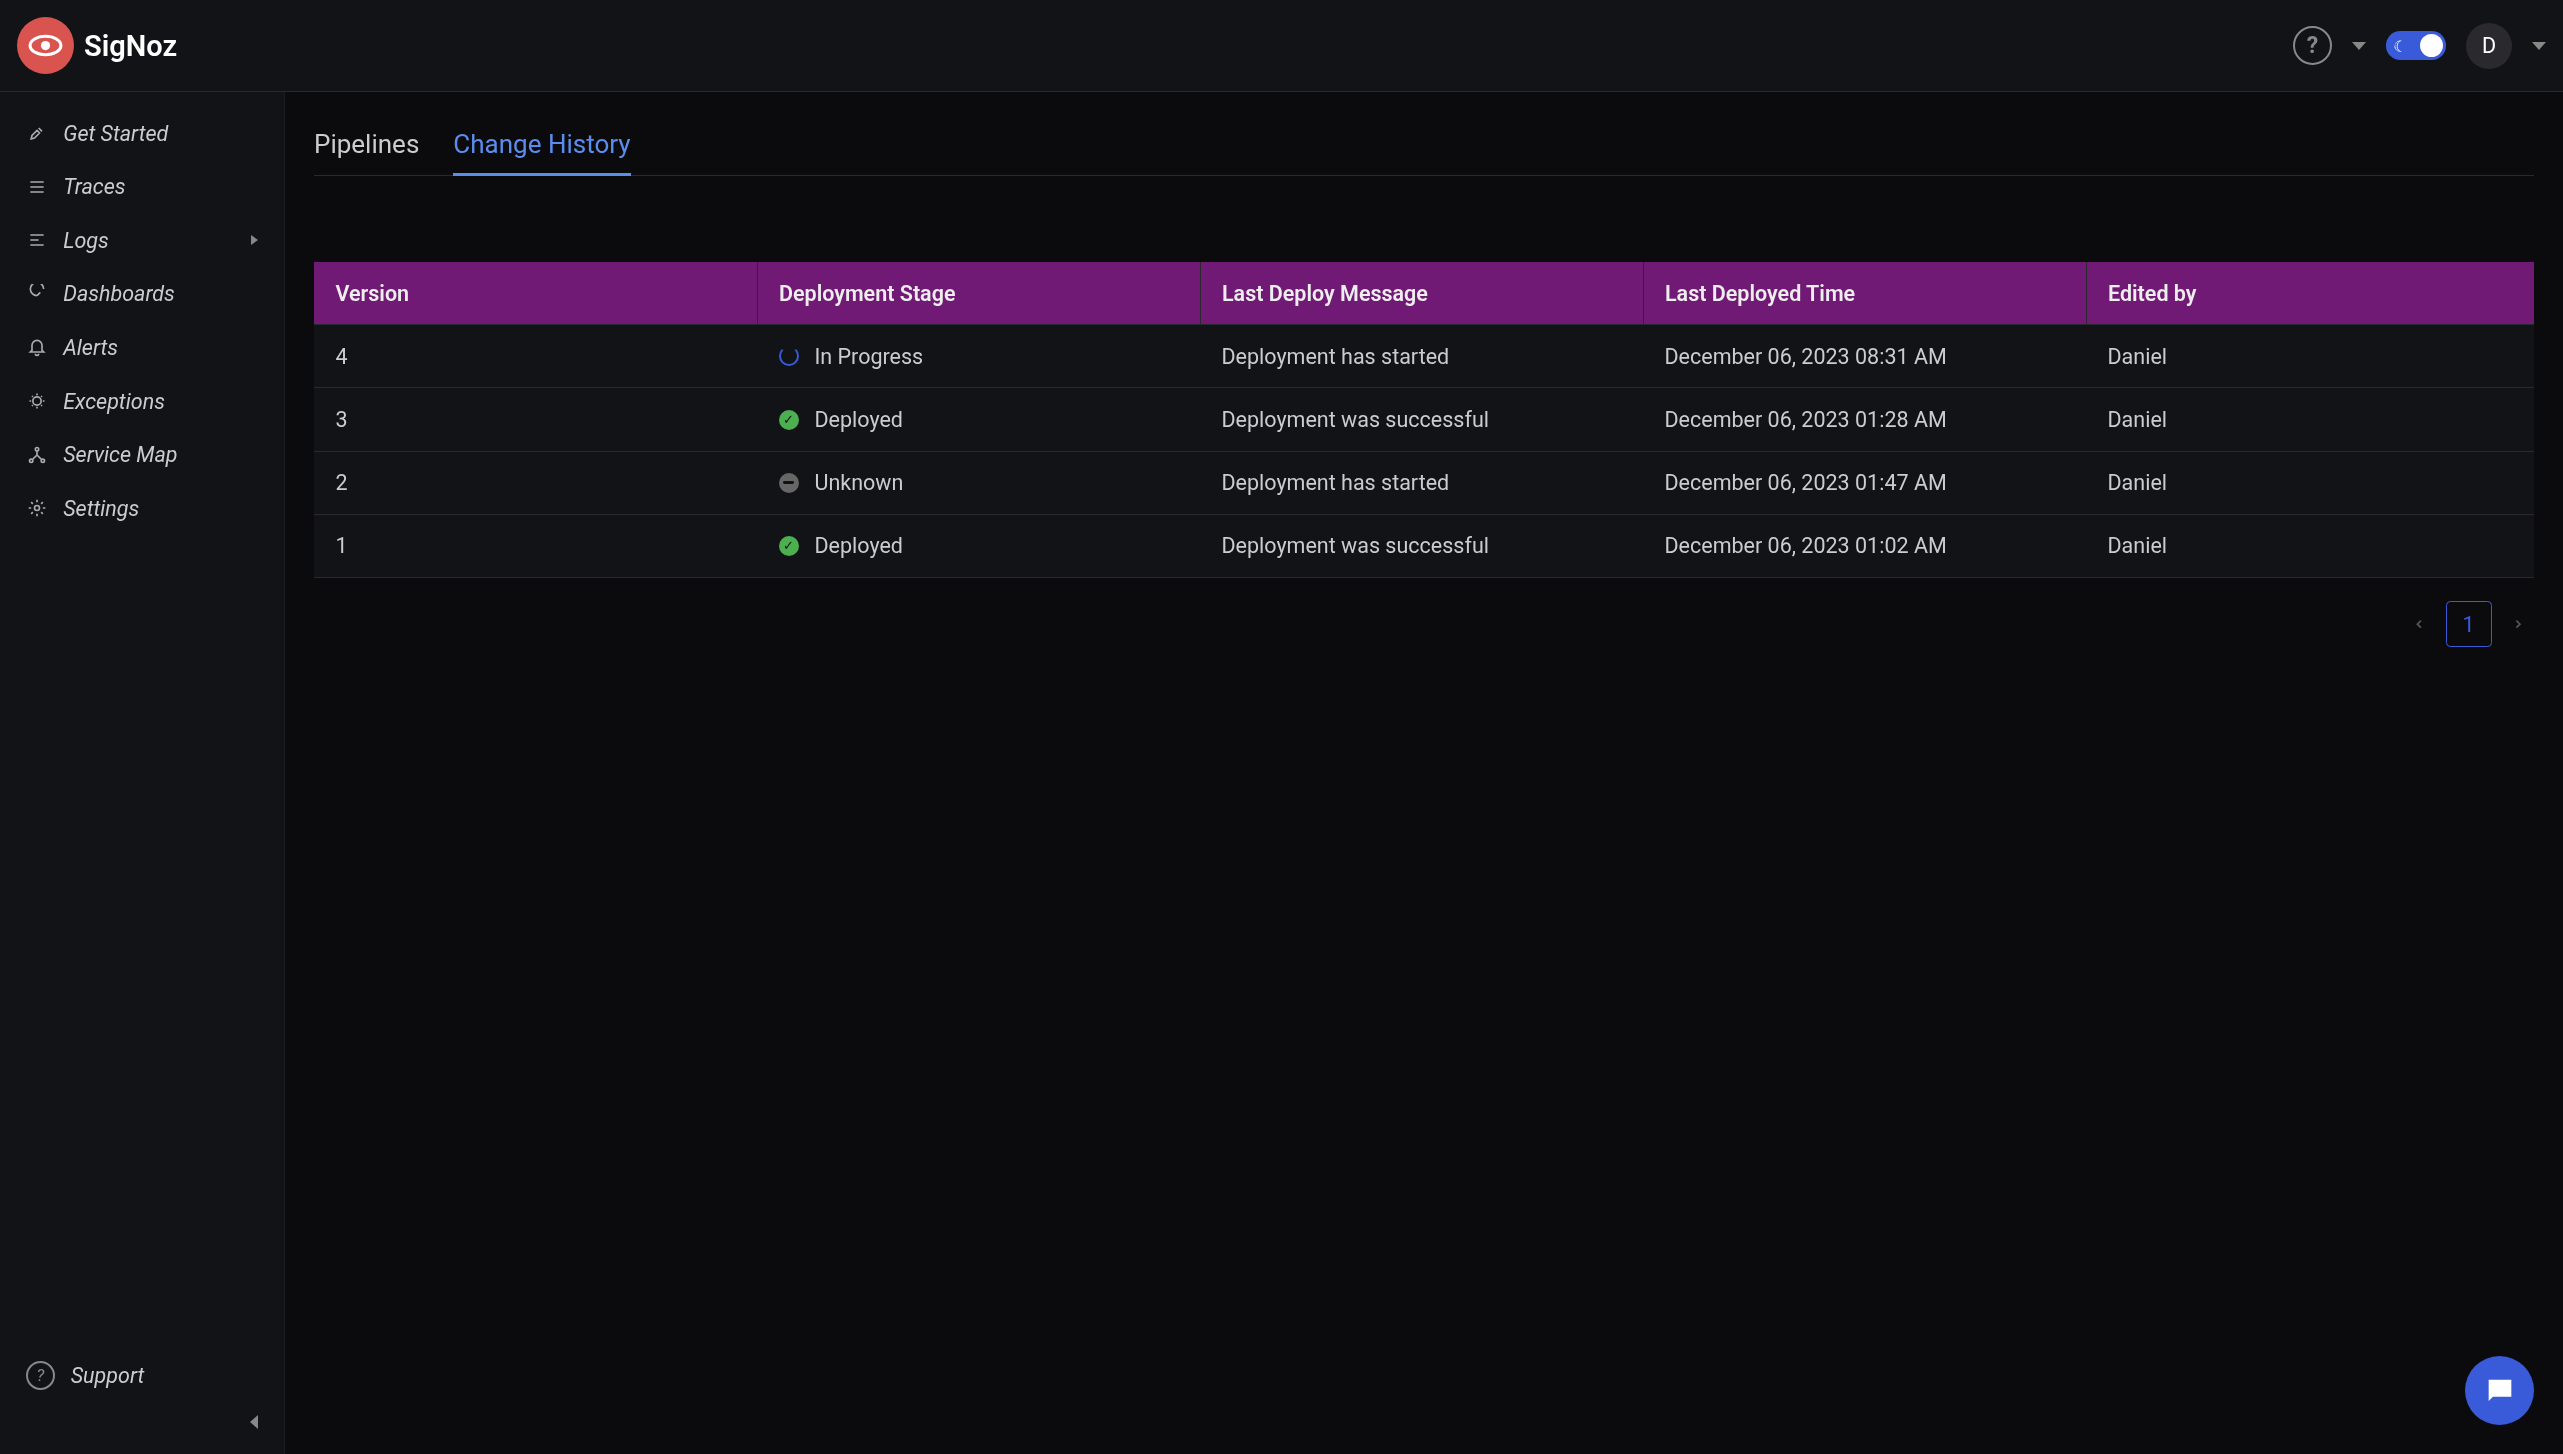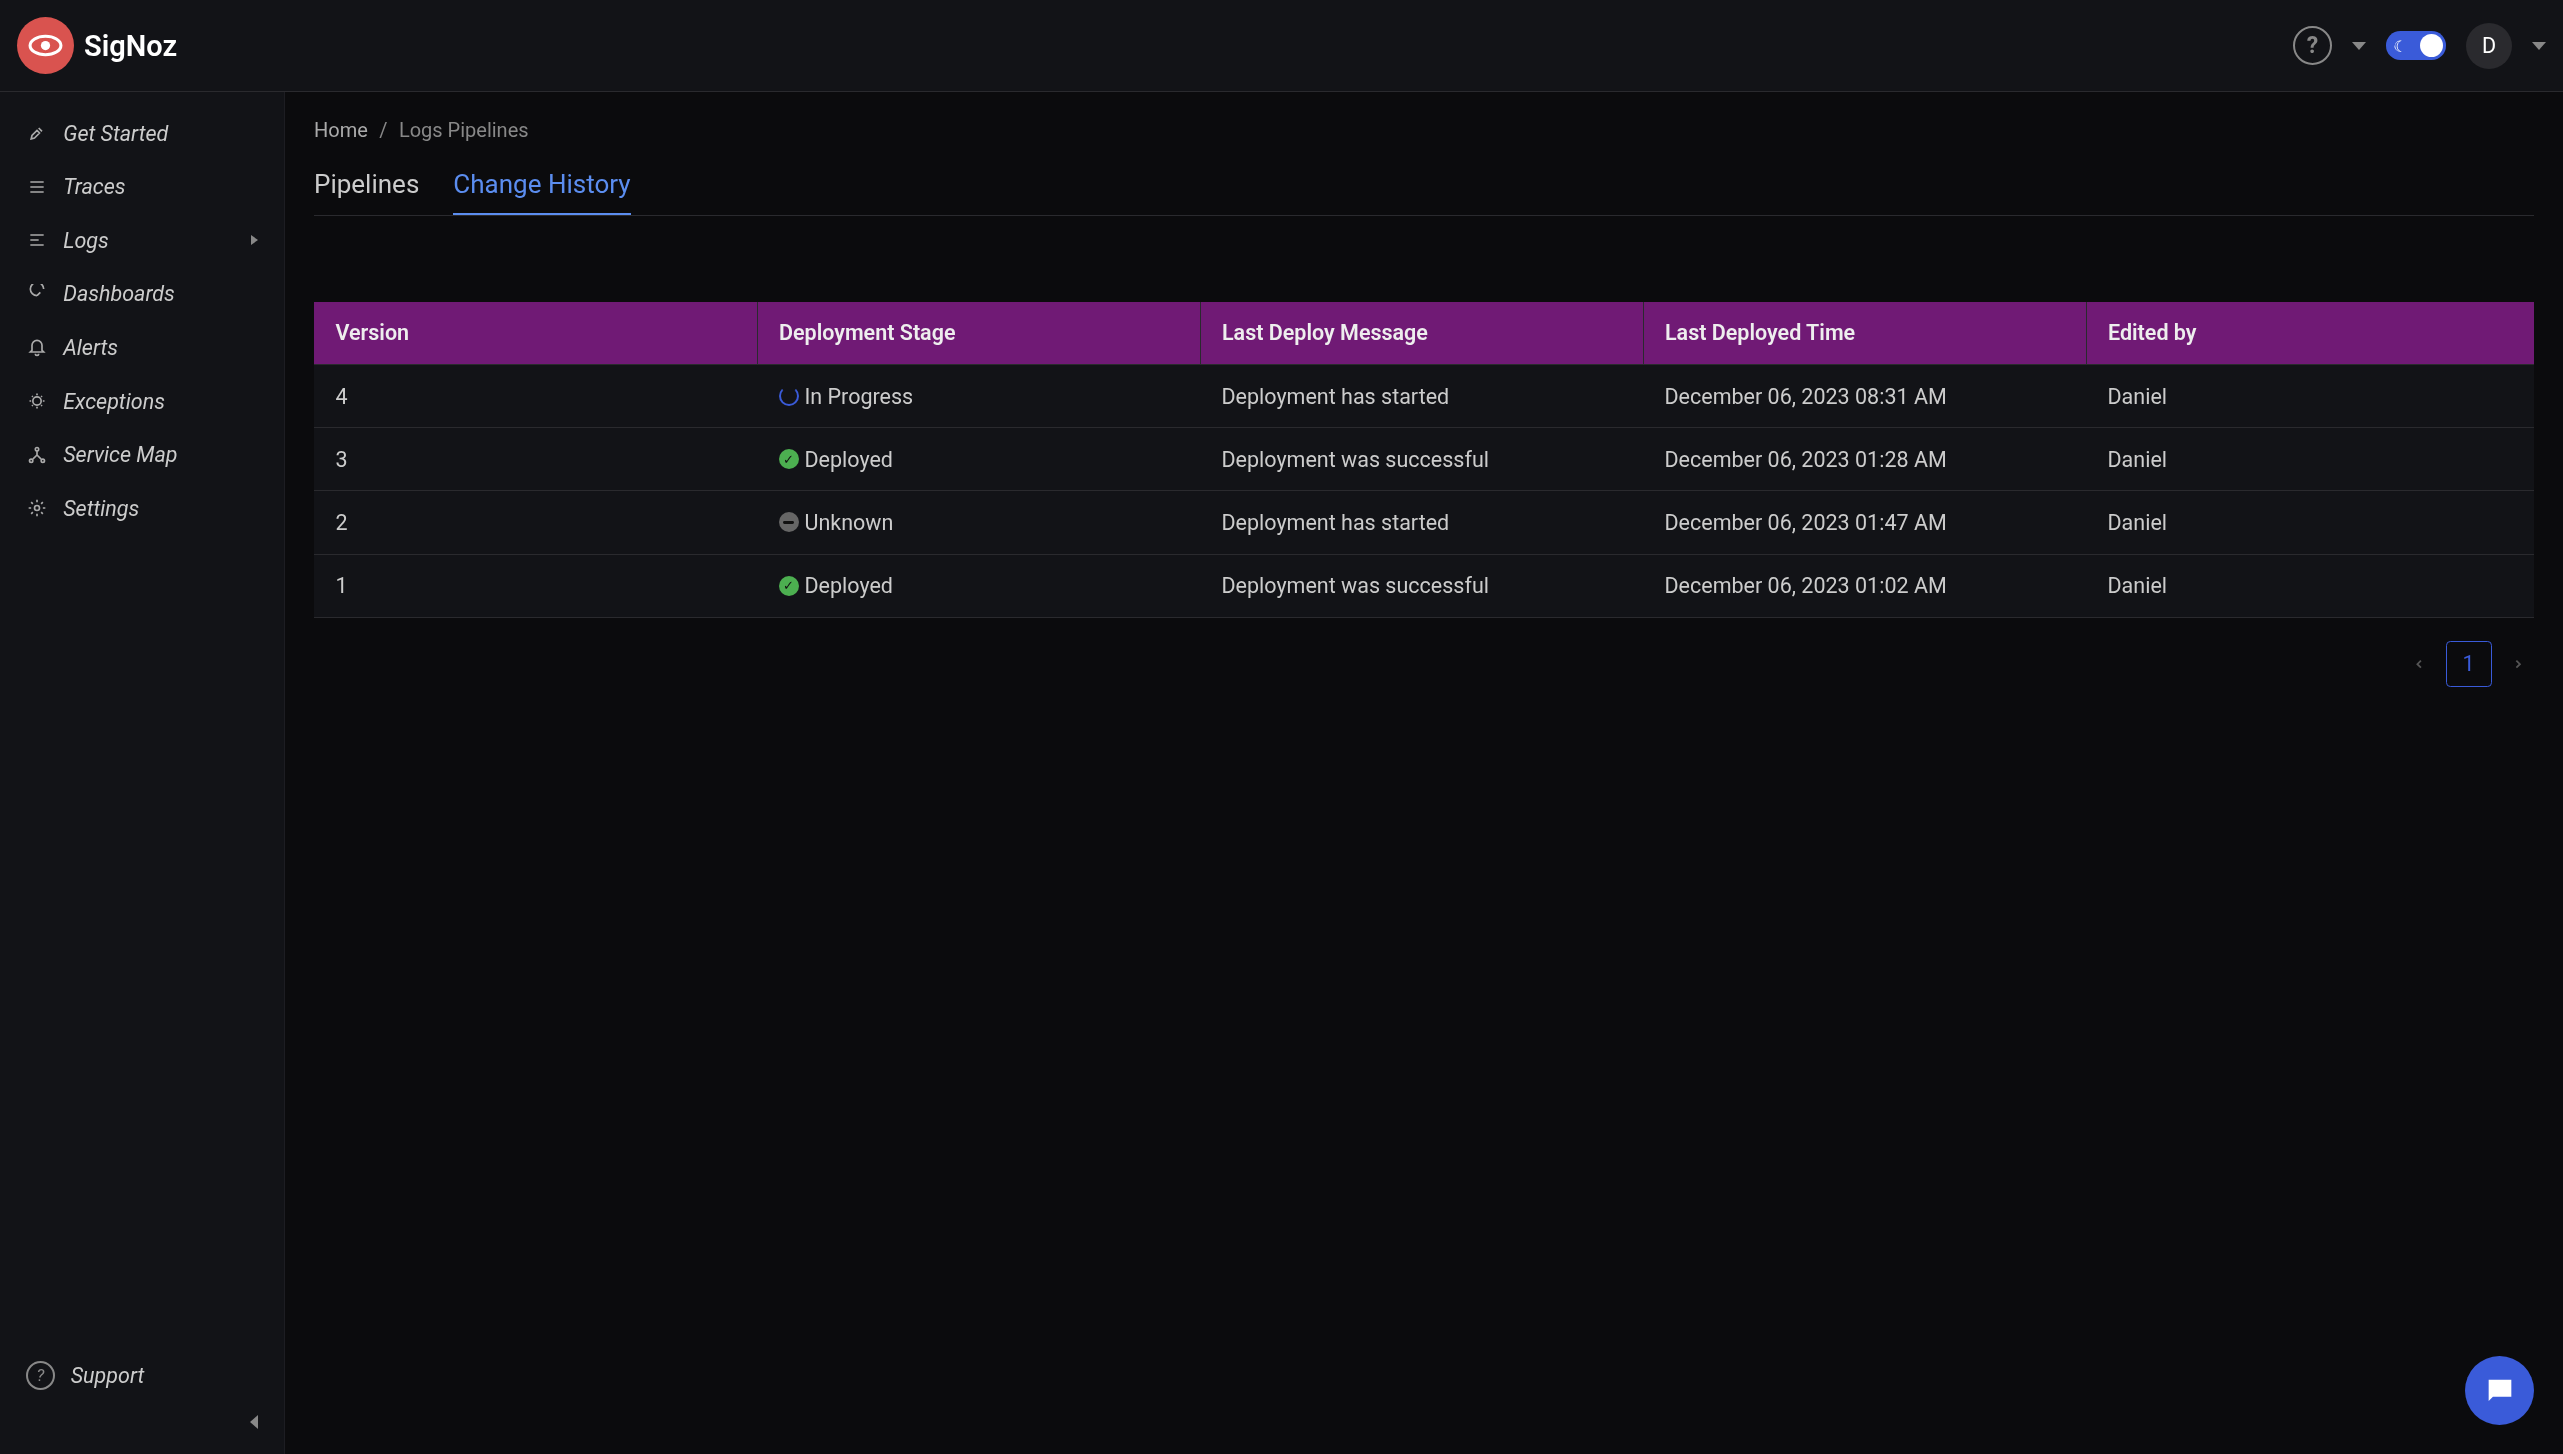--- a/index.html
+++ b/index.html
@@ -74,21 +74,21 @@
     .table { width:100%; border-collapse: collapse; background:#121317; }
     .table th, .table td {
       text-align:left; padding: 18.6px 21.5px; font-size:21.5px; border-bottom:0.7px solid #2a2a2e;
     }
     .table th { background:#701a75; font-weight:600; color:#eee; border-right:0.7px solid #2a2a2e; }
     .table th:last-child { border-right:none; }
     .col-version { width: 443px; }
     .col-stage { width: 443px; }
     .col-msg { width: 443px; }
     .col-time { width: 443px; }
-    .stage-cell { display:flex;align-items:center;gap:6px; }
+    .stage-cell { display:flex;align-items:center;gap:16px; }
     .status-icon { width:20px;height:20px;border-radius:50%;display:inline-flex;align-items:center;justify-content:center; }
     .status-deployed { background:#4caf50; color:#111; font-size:13px; }
     .status-unknown { background:#666; position:relative; }
     .status-unknown::after { content:"";position:absolute;left:4.3px;right:4.3px;top:8.6px;height:2.9px;background:#111;border-radius:1.4px; }
     .spinner { width:20px;height:20px;border:2.9px solid #3a5bd9;border-top-color:transparent;border-radius:50%; }
     .pagination { display:flex;align-items:center;justify-content:flex-end;gap:11.4px;margin-top:23px; }
     .page-nav { width:31px;height:31px;display:flex;align-items:center;justify-content:center;cursor:pointer;color:#555; }
     .page-nav svg { width:14.3px;height:14.3px; }
     .page-num { width:46px;height:46px;display:flex;align-items:center;justify-content:center;border:1.4px solid #3a5bd9;color:#3a5bd9;border-radius:4.3px;cursor:pointer;font-size:21.5px; }
     .chat-fab {
@@ -199,25 +199,20 @@
       <div class="support-item">
         <span class="support-icon">?</span>
         <span>Support</span>
       </div>
       <div class="collapse-btn">
         <span class="chev-left"></span>
       </div>
     </div>
 
     <div class="main">
-      <div class="breadcrumb">
-        <a>Home</a>
-        <span>/</span>
-        <span>Logs Pipelines</span>
-      </div>
 
       <div class="tabs">
         <div class="tab">Pipelines</div>
         <div class="tab active">Change History</div>
       </div>
 
       <table class="table">
         <thead>
           <tr>
             <th class="col-version">Version</th>

